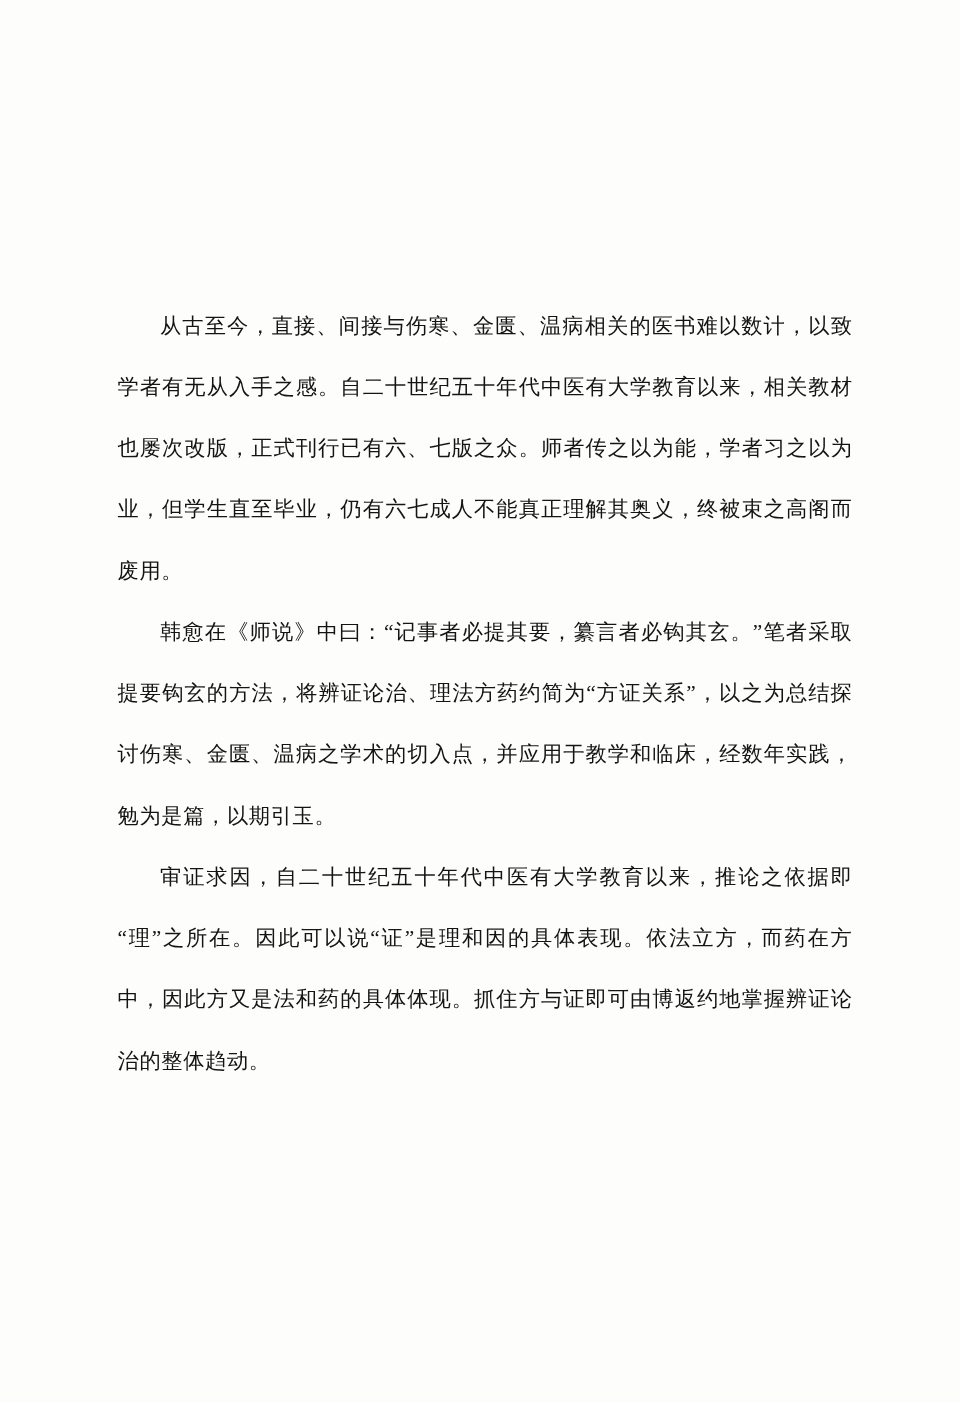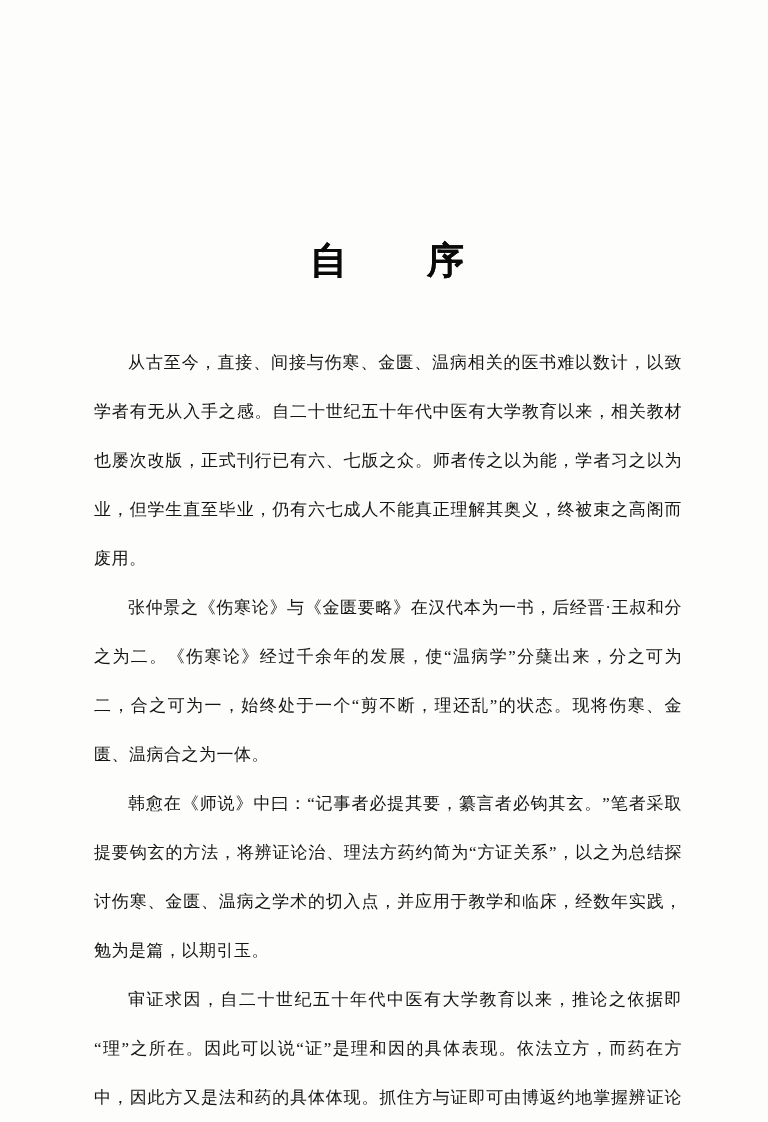--- a/index.html
+++ b/index.html
@@ -44,21 +44,19 @@
     text-justify: inter-ideograph;
     letter-spacing: 0.5px;
     color: #141414;
   }
 </style>
 </head>
 <body>
 
 <div class="scan-page">
   <div class="content-area">
-    <h1 class="preface-title">自　　序</h1>
     <div class="preface-body">
       <p>从古至今，直接、间接与伤寒、金匮、温病相关的医书难以数计，以致学者有无从入手之感。自二十世纪五十年代中医有大学教育以来，相关教材也屡次改版，正式刊行已有六、七版之众。师者传之以为能，学者习之以为业，但学生直至毕业，仍有六七成人不能真正理解其奥义，终被束之高阁而废用。</p>
-      <p>张仲景之《伤寒论》与《金匮要略》在汉代本为一书，后经晋·王叔和分之为二。《伤寒论》经过千余年的发展，使“温病学”分蘖出来，分之可为二，合之可为一，始终处于一个“剪不断，理还乱”的状态。现将伤寒、金匮、温病合之为一体。</p>
       <p>韩愈在《师说》中曰：“记事者必提其要，纂言者必钩其玄。”笔者采取提要钩玄的方法，将辨证论治、理法方药约简为“方证关系”，以之为总结探讨伤寒、金匮、温病之学术的切入点，并应用于教学和临床，经数年实践，勉为是篇，以期引玉。</p>
       <p>审证求因，自二十世纪五十年代中医有大学教育以来，推论之依据即“理”之所在。因此可以说“证”是理和因的具体表现。依法立方，而药在方中，因此方又是法和药的具体体现。抓住方与证即可由博返约地掌握辨证论治的整体趋动。</p>
     </div>
   </div>
 </div>
 
 </body></html>

